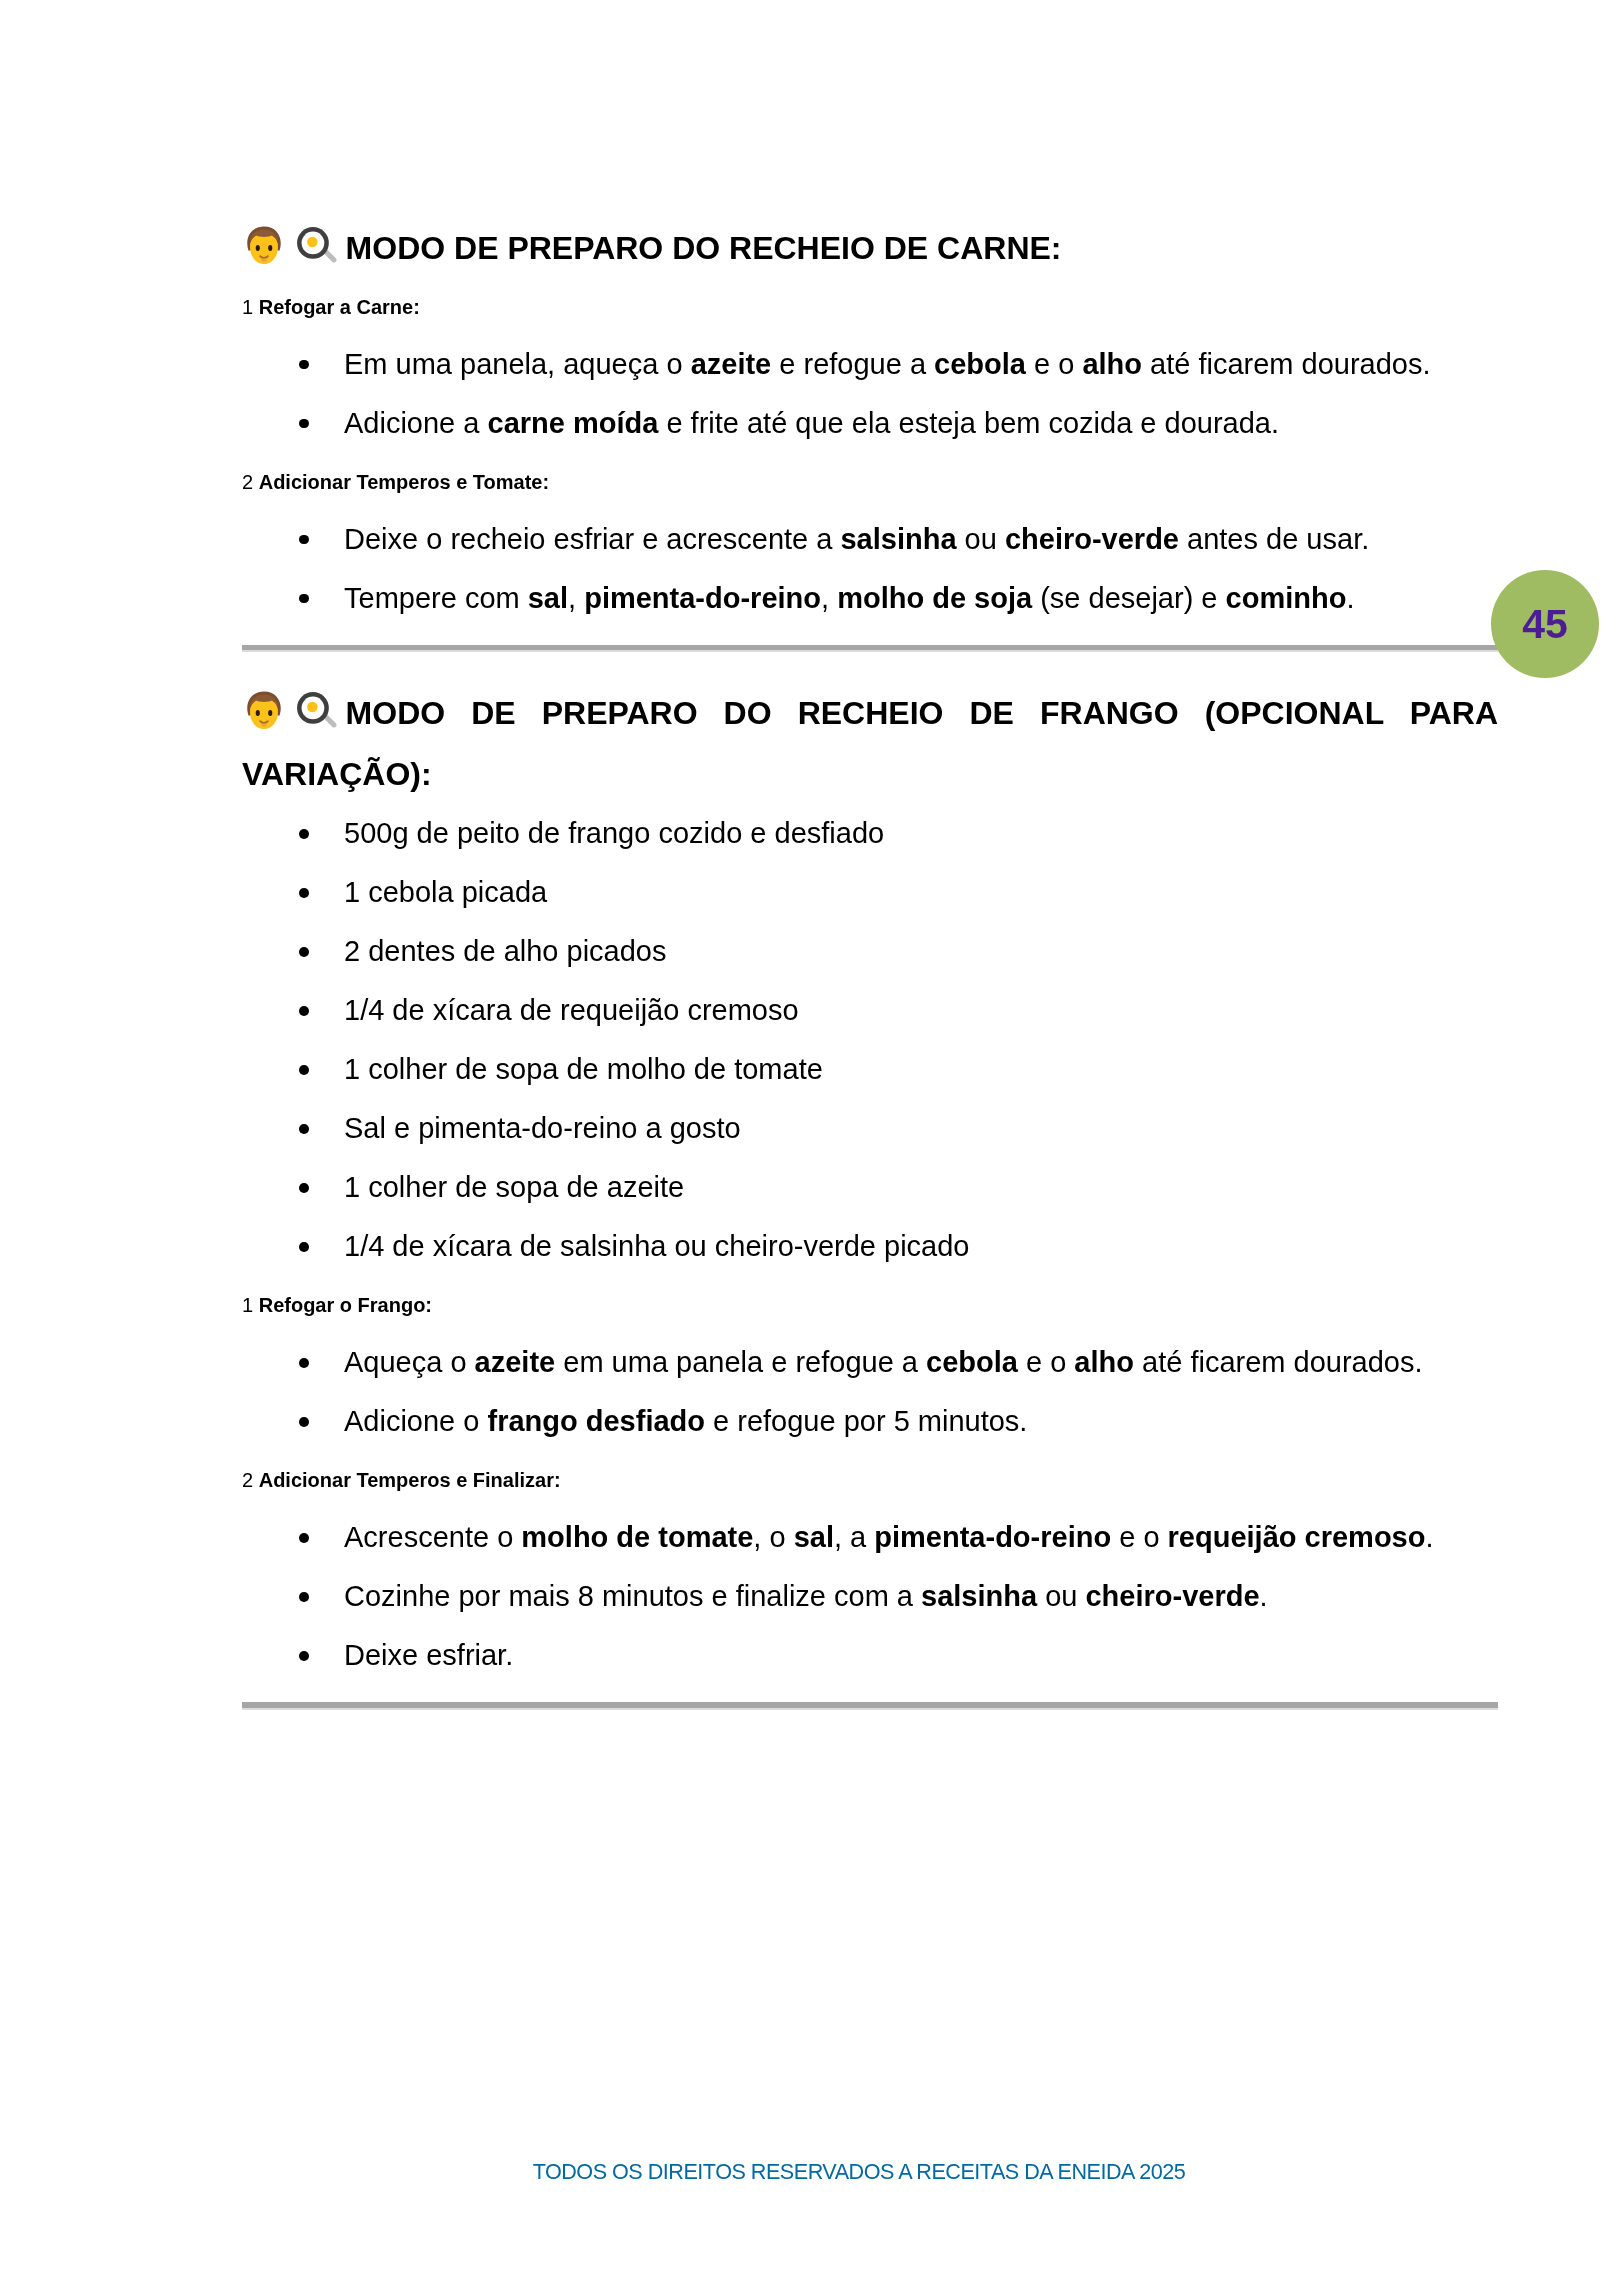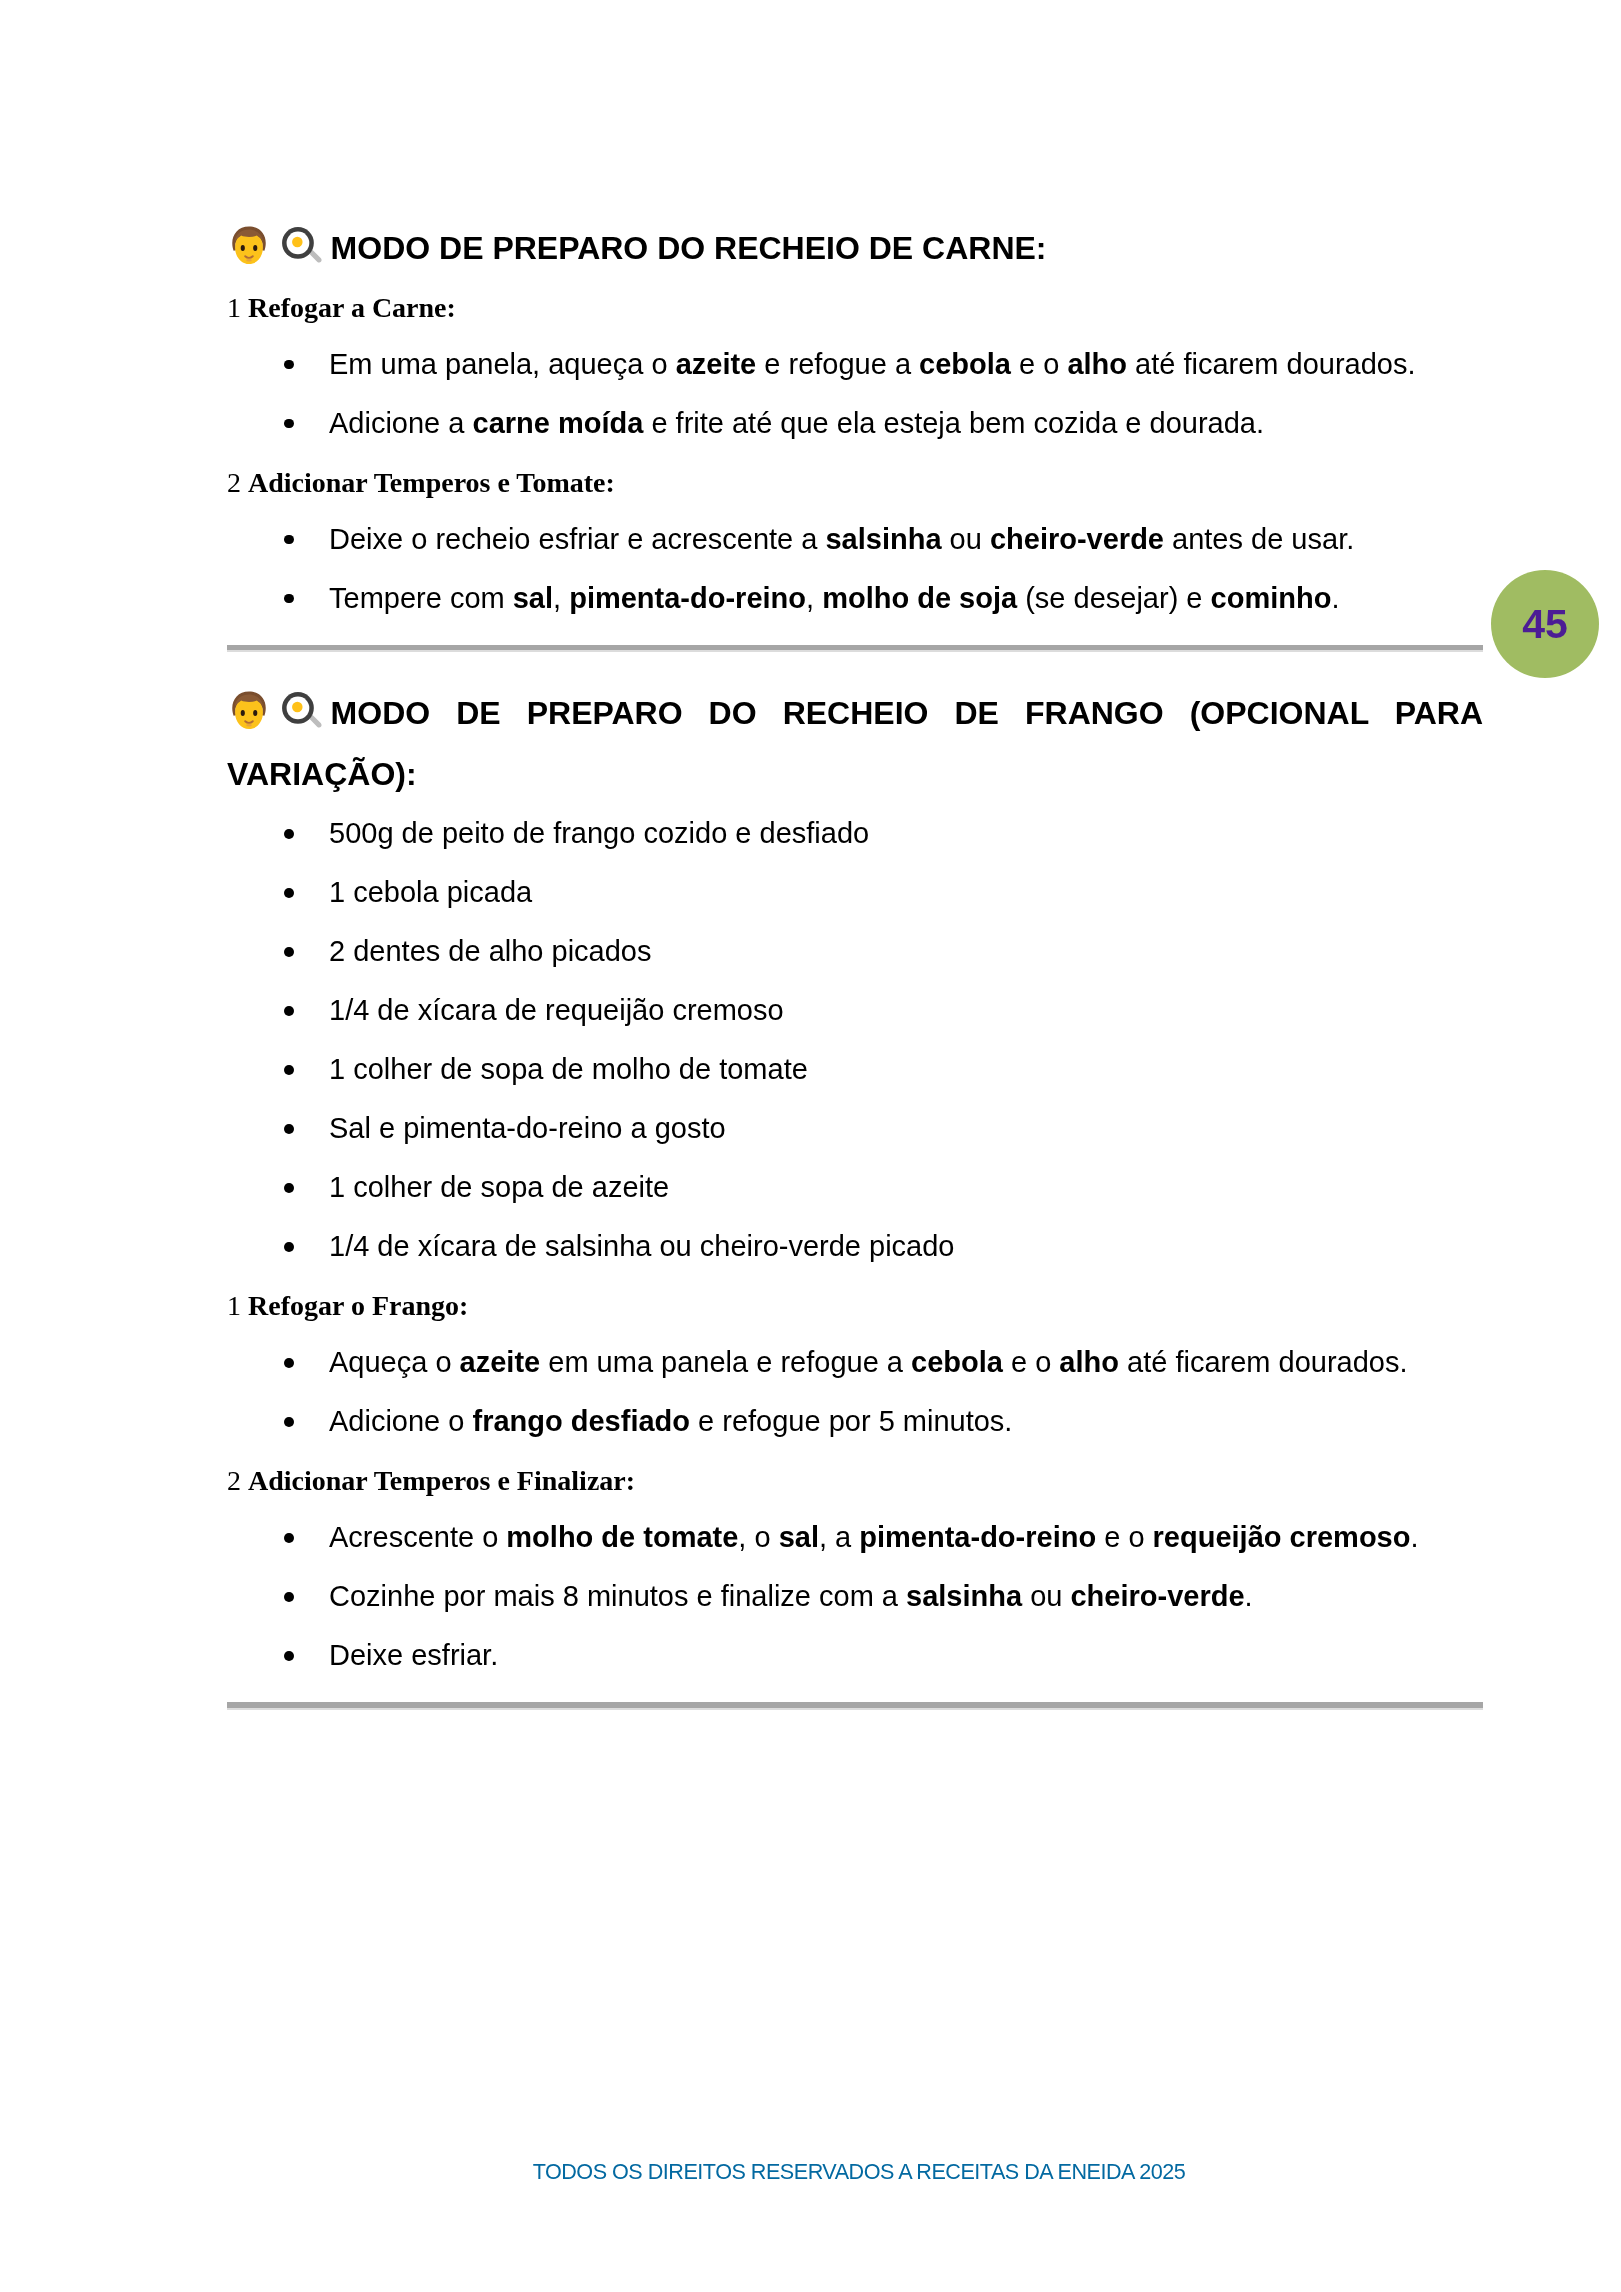--- a/index.html
+++ b/index.html
@@ -6,40 +6,39 @@
   .page{
     position:relative;
     width:1621px;height:2293px;
     background:#ffffff;
     font-family:"Liberation Sans", sans-serif;
     color:#000;
     overflow:hidden;
   }
   .content{
     position:absolute;
-    left:227px;top:218px;
+    left:242px;top:218px;
     width:1256px;
   }
   .heading{
     font-size:32px;font-weight:bold;
     line-height:61px;
     text-align:justify;
   }
   .emoji{
     display:inline-block;
     width:44px;height:44px;
     vertical-align:-8.8px;
     margin-right:7.8px;
   }
   .emoji svg{width:44px;height:44px;display:block;}
   .step{
-    font-size:28px;
+    font-size:20px;
     line-height:57px;
     font-weight:normal;
-    font-family:Liberation Serif, serif;
   }
   .bullet-list{
     list-style:none;
     margin:0;
     padding:0 0 0 102px;
     font-size:29px;
     line-height:57px;
     text-align:justify;
   }
   .bullet-list li{position:relative;margin-bottom:2px;}

